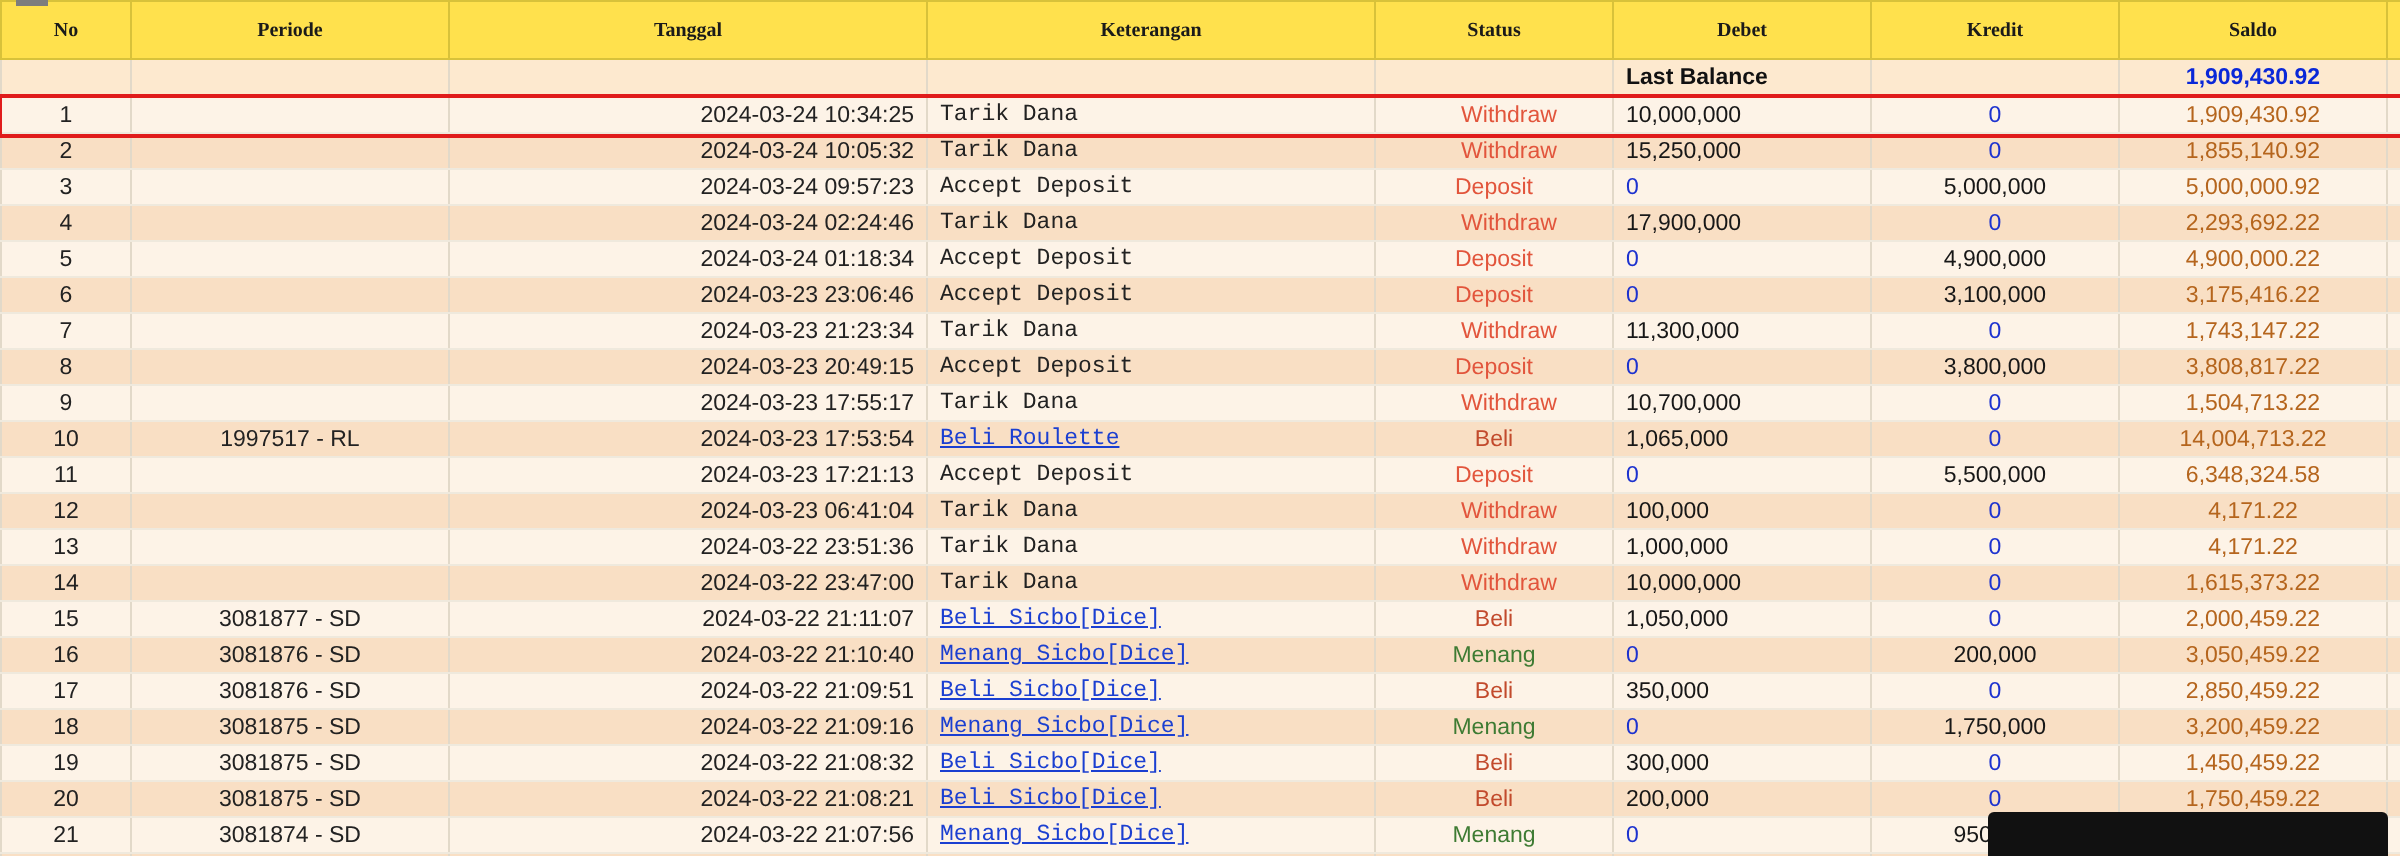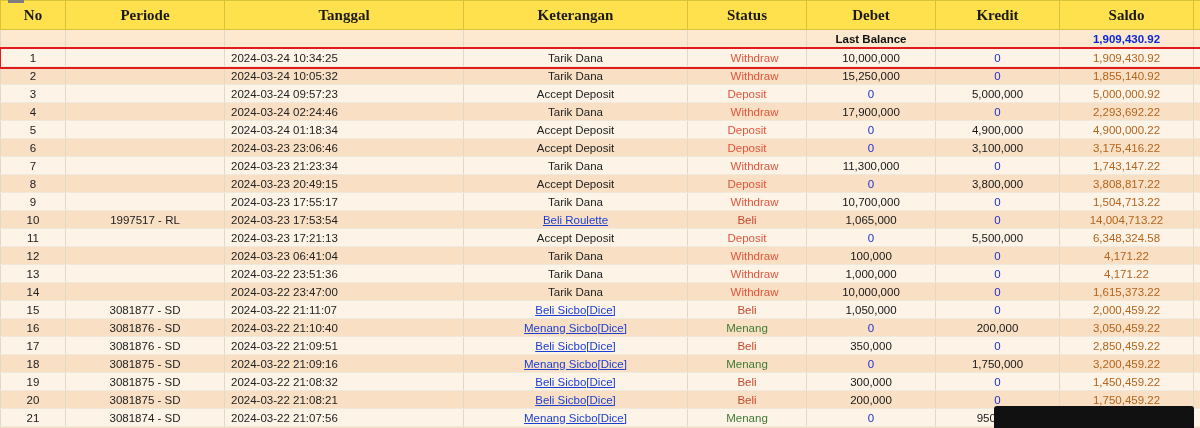--- a/index.html
+++ b/index.html
@@ -68,21 +68,21 @@
     width: 1200px;
   }
   table.grid {
     border-collapse: collapse;
     width: 1200px;
     table-layout: fixed;
   }
   table.grid th {
     background: #ffe14d;
     border: 1px solid #d8c23a;
-    font-size: 15px;
+    font-size: 10px;
     font-weight: bold;
     color: #1a1a1a;
     height: 24px;
     padding: 2px 4px;
     text-align: center;
     font-family: "Liberation Serif", serif;
   }
   table.grid td {
     border-left: 1px solid #e2d9c9;
     border-right: 1px solid #e2d9c9;
@@ -113,24 +113,24 @@
   tr.odd td { background: #fdf3e7; }
   tr.even td { background: #f9dfc4; }
   tr.highlight td {
     background: #fdf3e7;
   }
   tr.highlight {
     outline: 2px solid #e01b1b;
   }
   .c-no      { text-align: center; width: 56px; }
   .c-periode { text-align: center; width: 150px; }
-  .c-tanggal { text-align: left; width: 230px; }
-  .c-ket     { text-align: center; width: 215px; }
+  .c-tanggal { text-align: right; width: 230px; }
+  .c-ket     { text-align: left; width: 215px; font-family: Liberation Mono, monospace; }
   .c-status  { text-align: center; width: 110px; }
-  .c-debet   { text-align: center; width: 120px; }
+  .c-debet   { text-align: left; width: 120px; }
   .c-kredit  { text-align: center; width: 115px; }
   .c-saldo   { text-align: center; width: 125px; }
   .c-via     { text-align: center; width: 79px; }
 
   .st-withdraw { color: #e2553c; margin-left: 15px; }
   .st-deposit  { color: #e2553c; }
   .st-beli     { color: #c24a2c; }
   .st-menang   { color: #3e7b33; }
 
   .num-zero { color: #1d32cf; }

